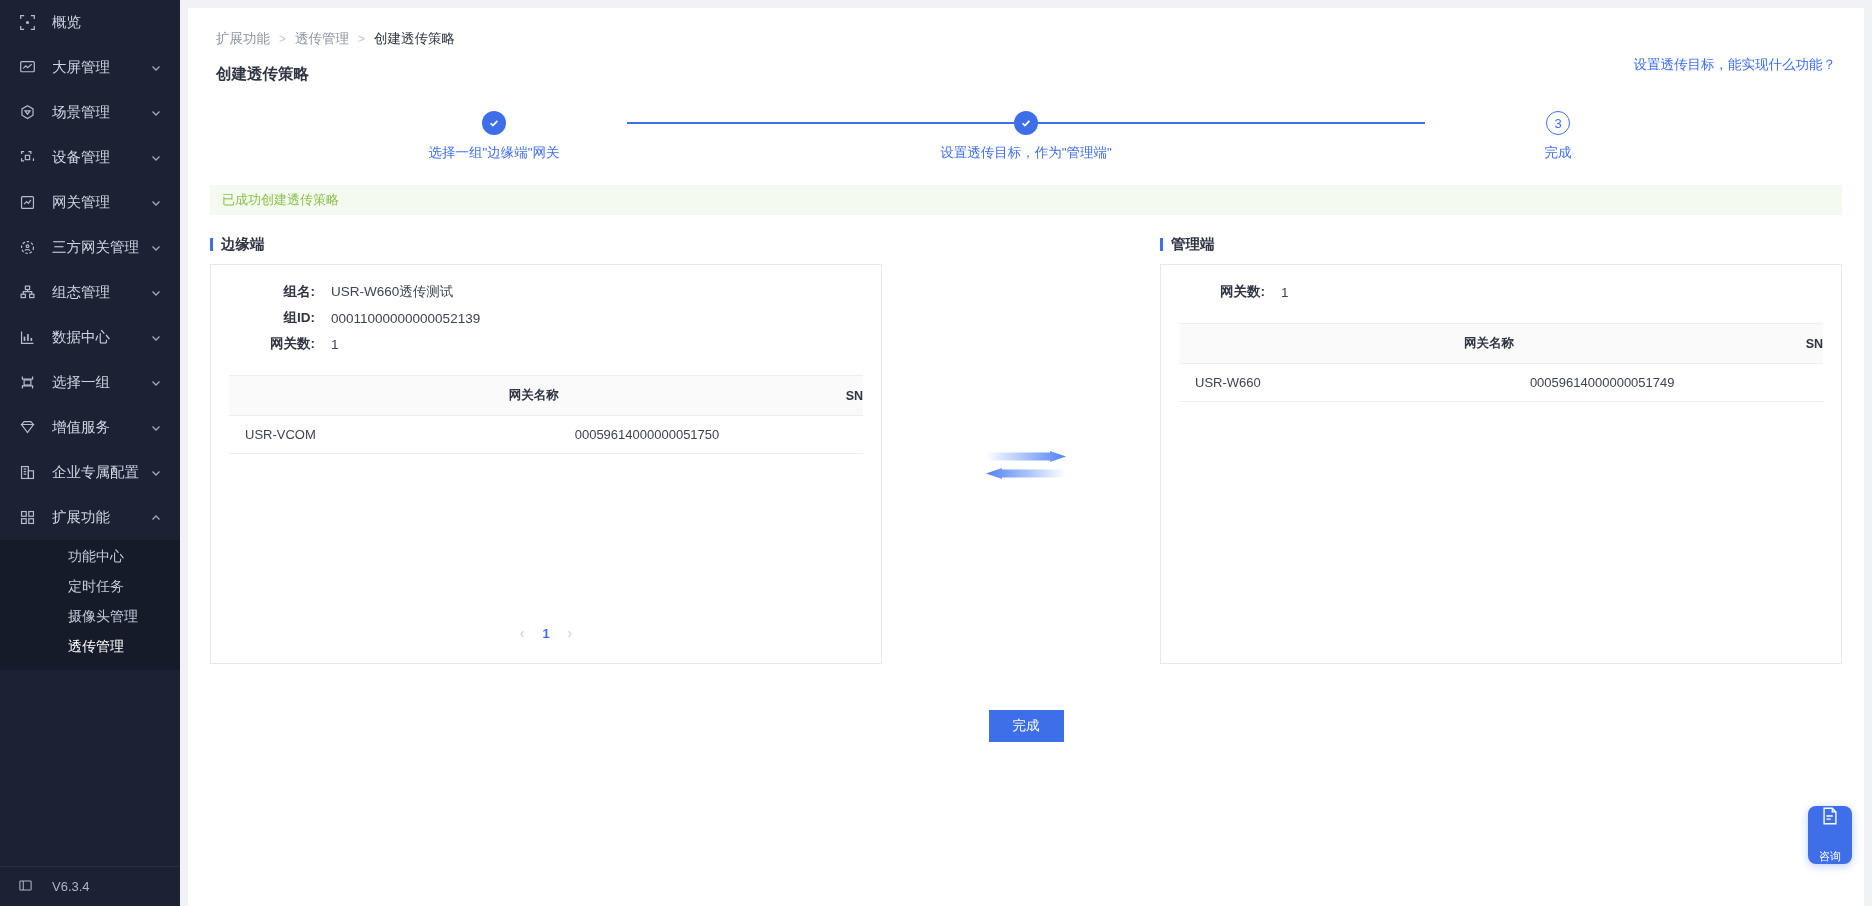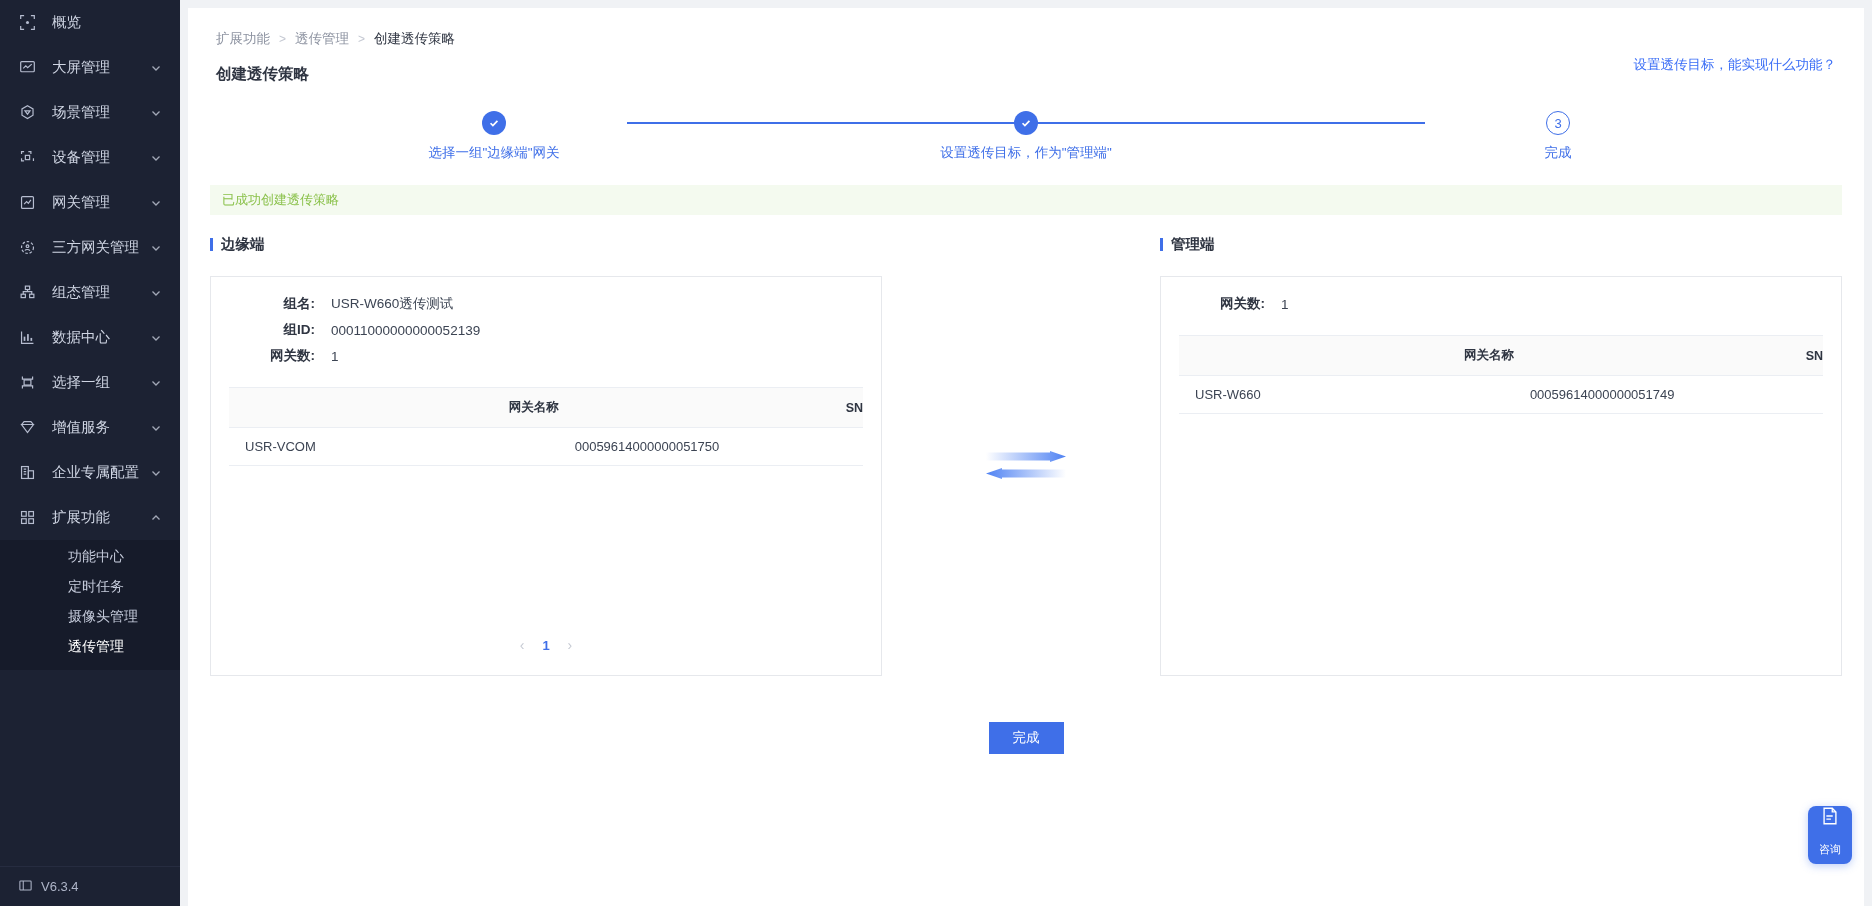--- a/index.html
+++ b/index.html
@@ -32,21 +32,21 @@
   .nav-item .chev { width: 12px; height: 12px; opacity: .75; }
   .nav-item.expanded { background: #1c2233; }
   .submenu { background: #161b2a; padding: 2px 0 8px; }
   .sub-item {
     height: 30px; display: flex; align-items: center;
     padding-left: 68px; font-size: 14px; color: #c4cada; cursor: pointer;
   }
   .sub-item.active { color: #ffffff; }
   .sidebar-footer {
     position: absolute; left: 0; bottom: 0; width: 180px; height: 40px;
-    display: flex; align-items: center; gap: 8px; padding-left: 18px;
+    display: flex; align-items: center; gap: 19px; padding-left: 18px;
     border-top: 1px solid #262c40; font-size: 13px; color: #aeb5c8;
     background: #1c2233;
   }
 
   
   .main { flex: 1; height: 906px; background: #f0f2f5; padding: 8px 8px 0 8px;
           display: flex; flex-direction: column; }
   .content-card { background: #ffffff; flex: 1; position: relative; overflow: hidden; }
 
   .crumb { padding: 22px 28px 0 28px; font-size: 13.5px; color: #8d93a1; display: flex; align-items: center; gap: 9px; }
@@ -76,21 +76,21 @@
   .alert {
     margin: 18px 22px 0 22px; height: 30px; background: #f4faef;
     display: flex; align-items: center; padding-left: 12px;
     font-size: 13px; color: #8ac14a; font-family: Liberation Mono, monospace;
   }
 
   
   .panels { display: flex; margin: 20px 22px 0 22px; gap: 0; position: relative; }
   .panel { width: 672px; }
   .panel.right { margin-left: auto; width: 682px; }
-  .panel-title { display: flex; align-items: center; font-size: 14.5px; font-weight: bold; color: #2f3542; margin-bottom: 22px; }
+  .panel-title { display: flex; align-items: center; font-size: 14.5px; font-weight: bold; color: #2f3542; margin-bottom: 10px; }
   .panel-title .bar { width: 3px; height: 13px; background: #3f6fe8; margin-right: 8px; }
   .panel-box { border: 1px solid #e6e8ec; height: 400px; padding: 14px 18px 0 18px; position: relative; }
 
   .kv { display: flex; align-items: center; height: 26px; font-size: 13.5px; }
   .kv .k { width: 86px; text-align: right; font-weight: bold; color: #2f3542; }
   .kv .v { margin-left: 16px; color: #3c4453; }
 
   table.gw { width: 100%; border-collapse: collapse; margin-top: 18px; }
   table.gw th {
     background: #fafafa; text-align: right; font-size: 12.5px; color: #2f3542;
@@ -118,22 +118,22 @@
   .finish-btn {
     width: 75px; height: 32px; background: #3f6fe8; color: #fff;
     font-size: 13.5px; border: none; cursor: pointer;
     display: flex; align-items: center; justify-content: center;
   }
 
   
   .chat-widget {
     position: absolute; right: 12px; bottom: 42px;
     width: 44px; height: 58px; background: #3f6fe8; border-radius: 8px;
-    display: flex; flex-direction: column; align-items: center; justify-content: flex-start;
-    gap: 12px; cursor: pointer; box-shadow: 0 2px 8px rgba(63,111,232,.35); margin-top: 48px;
+    display: flex; flex-direction: column; align-items: center; justify-content: space-between;
+    gap: 2px; cursor: pointer; box-shadow: 0 2px 8px rgba(63,111,232,.35); margin-top: 48px;
   }
   .chat-widget .ct { font-size: 11px; color: #fff; }
 </style>
 </head>
 <body>
 
 <div class="app">
 
   <aside class="sidebar">
     <div class="nav-scroll">

